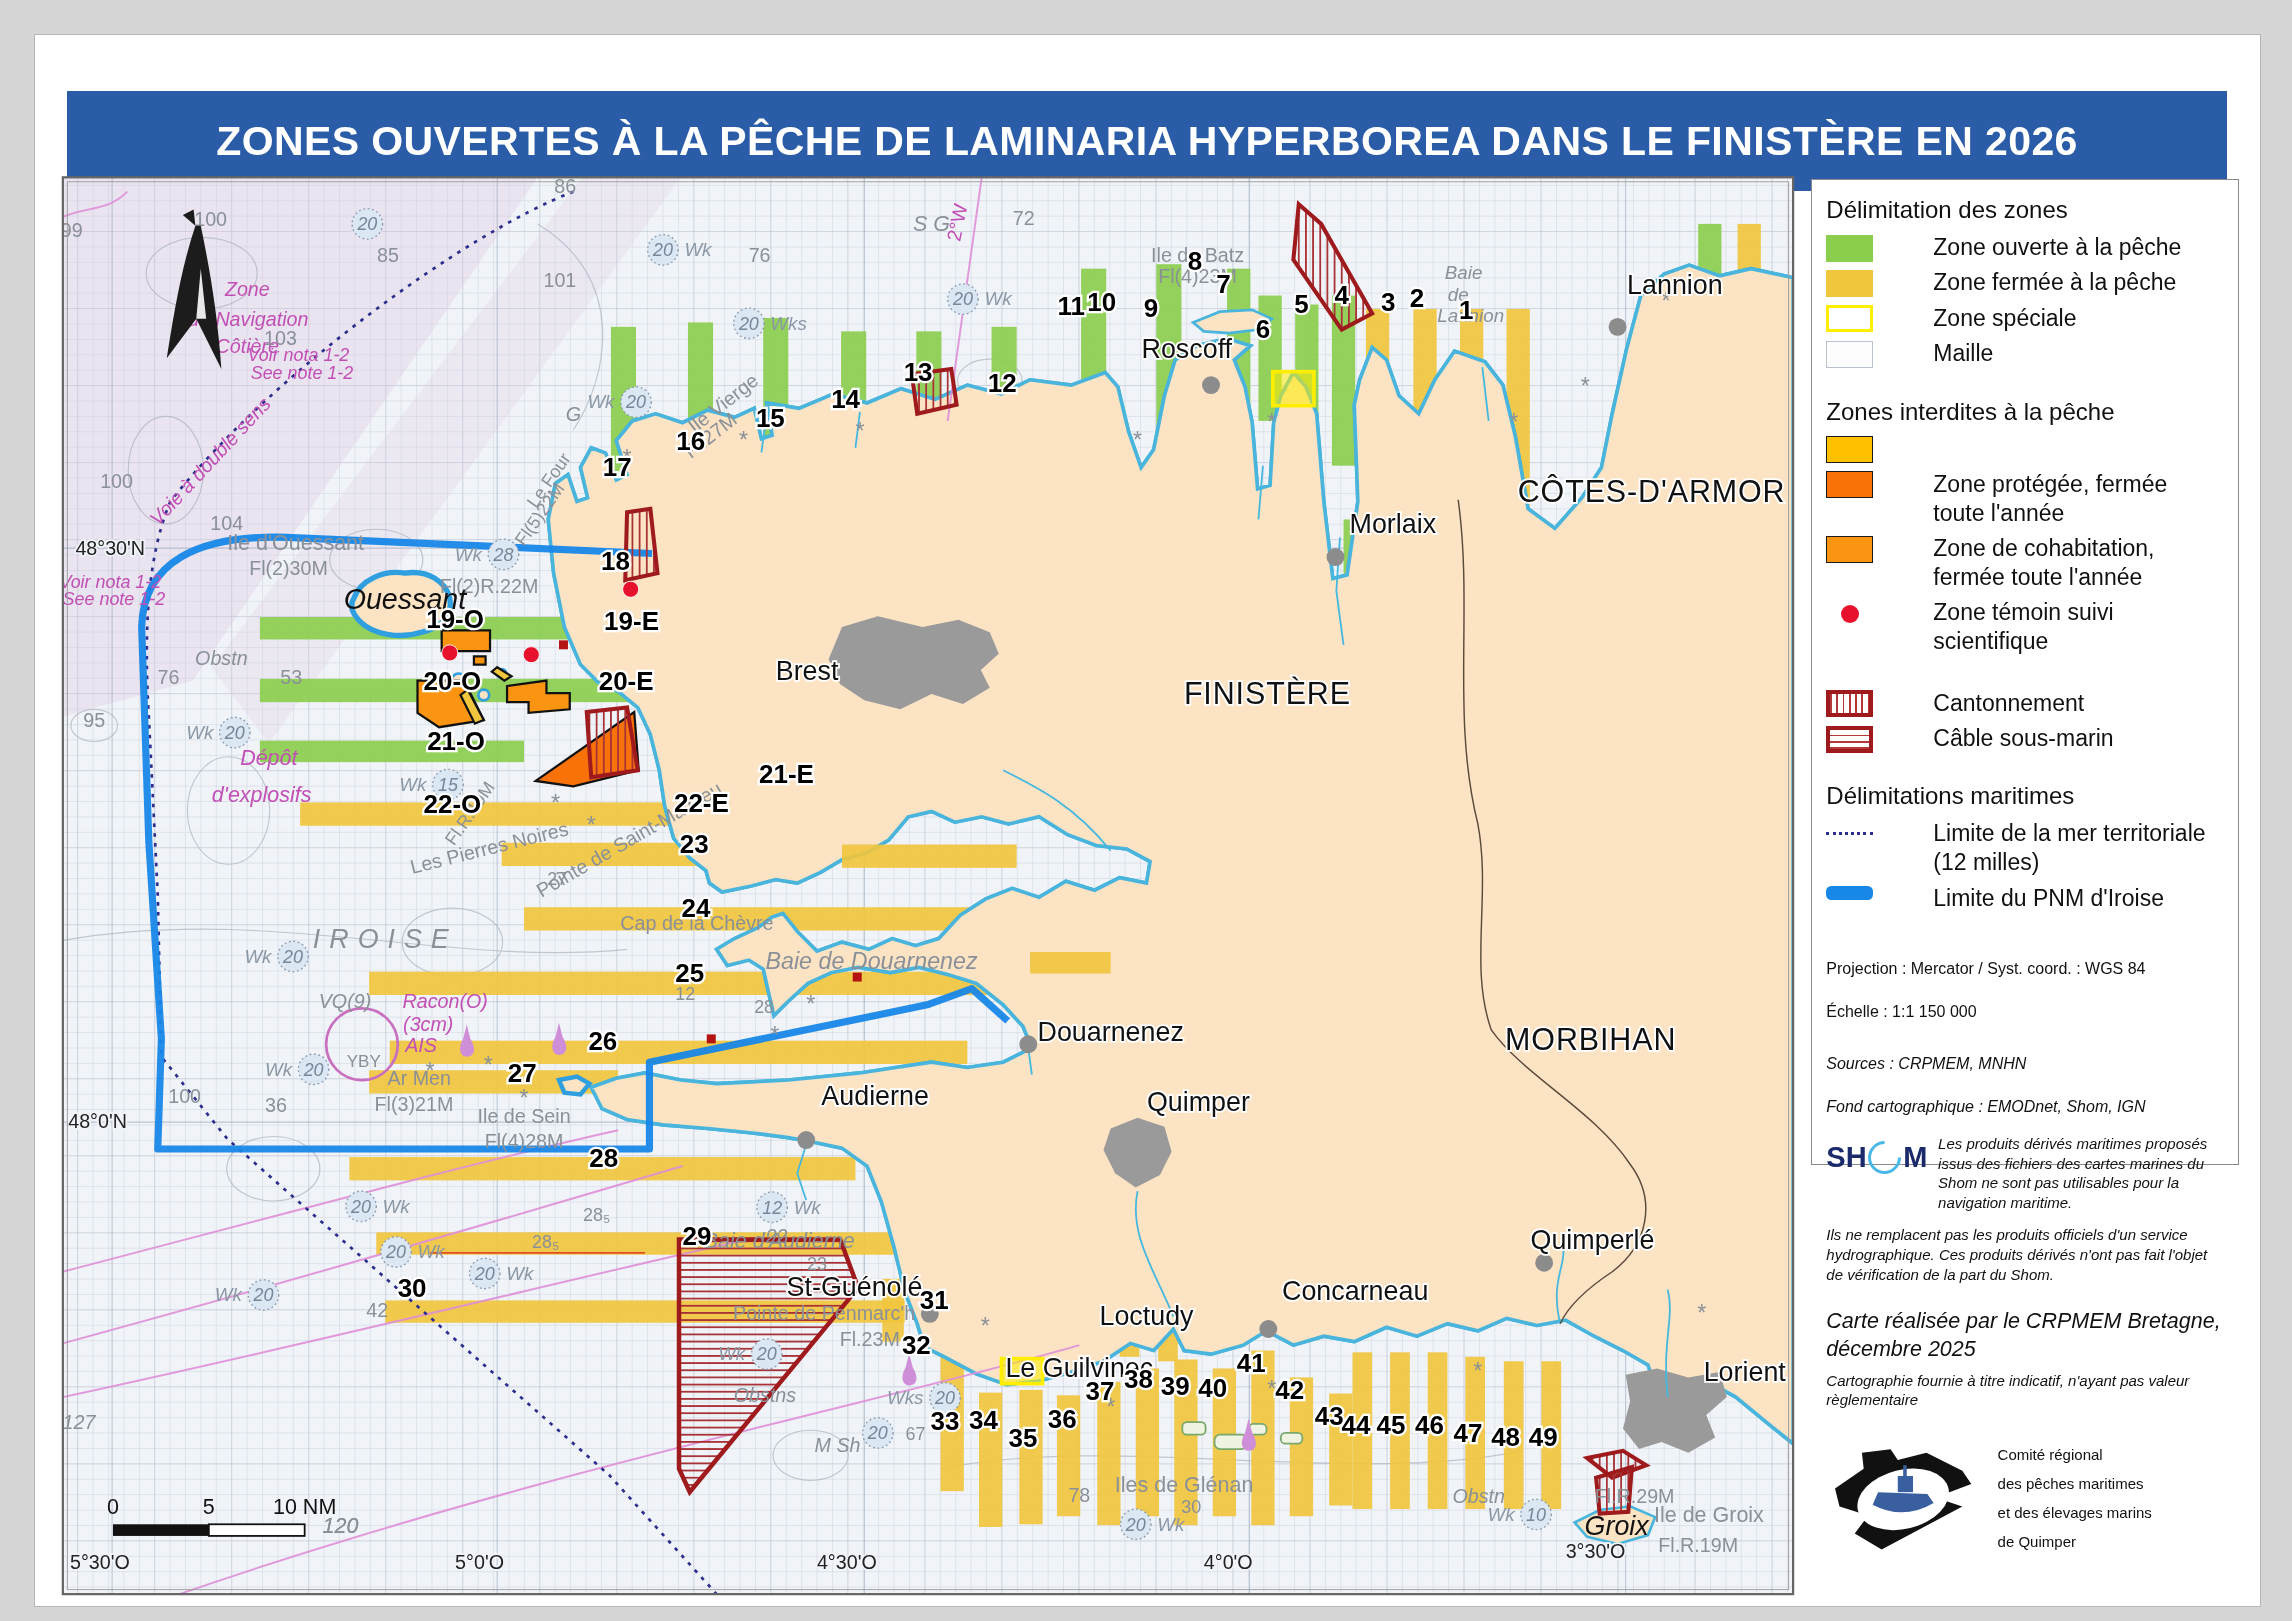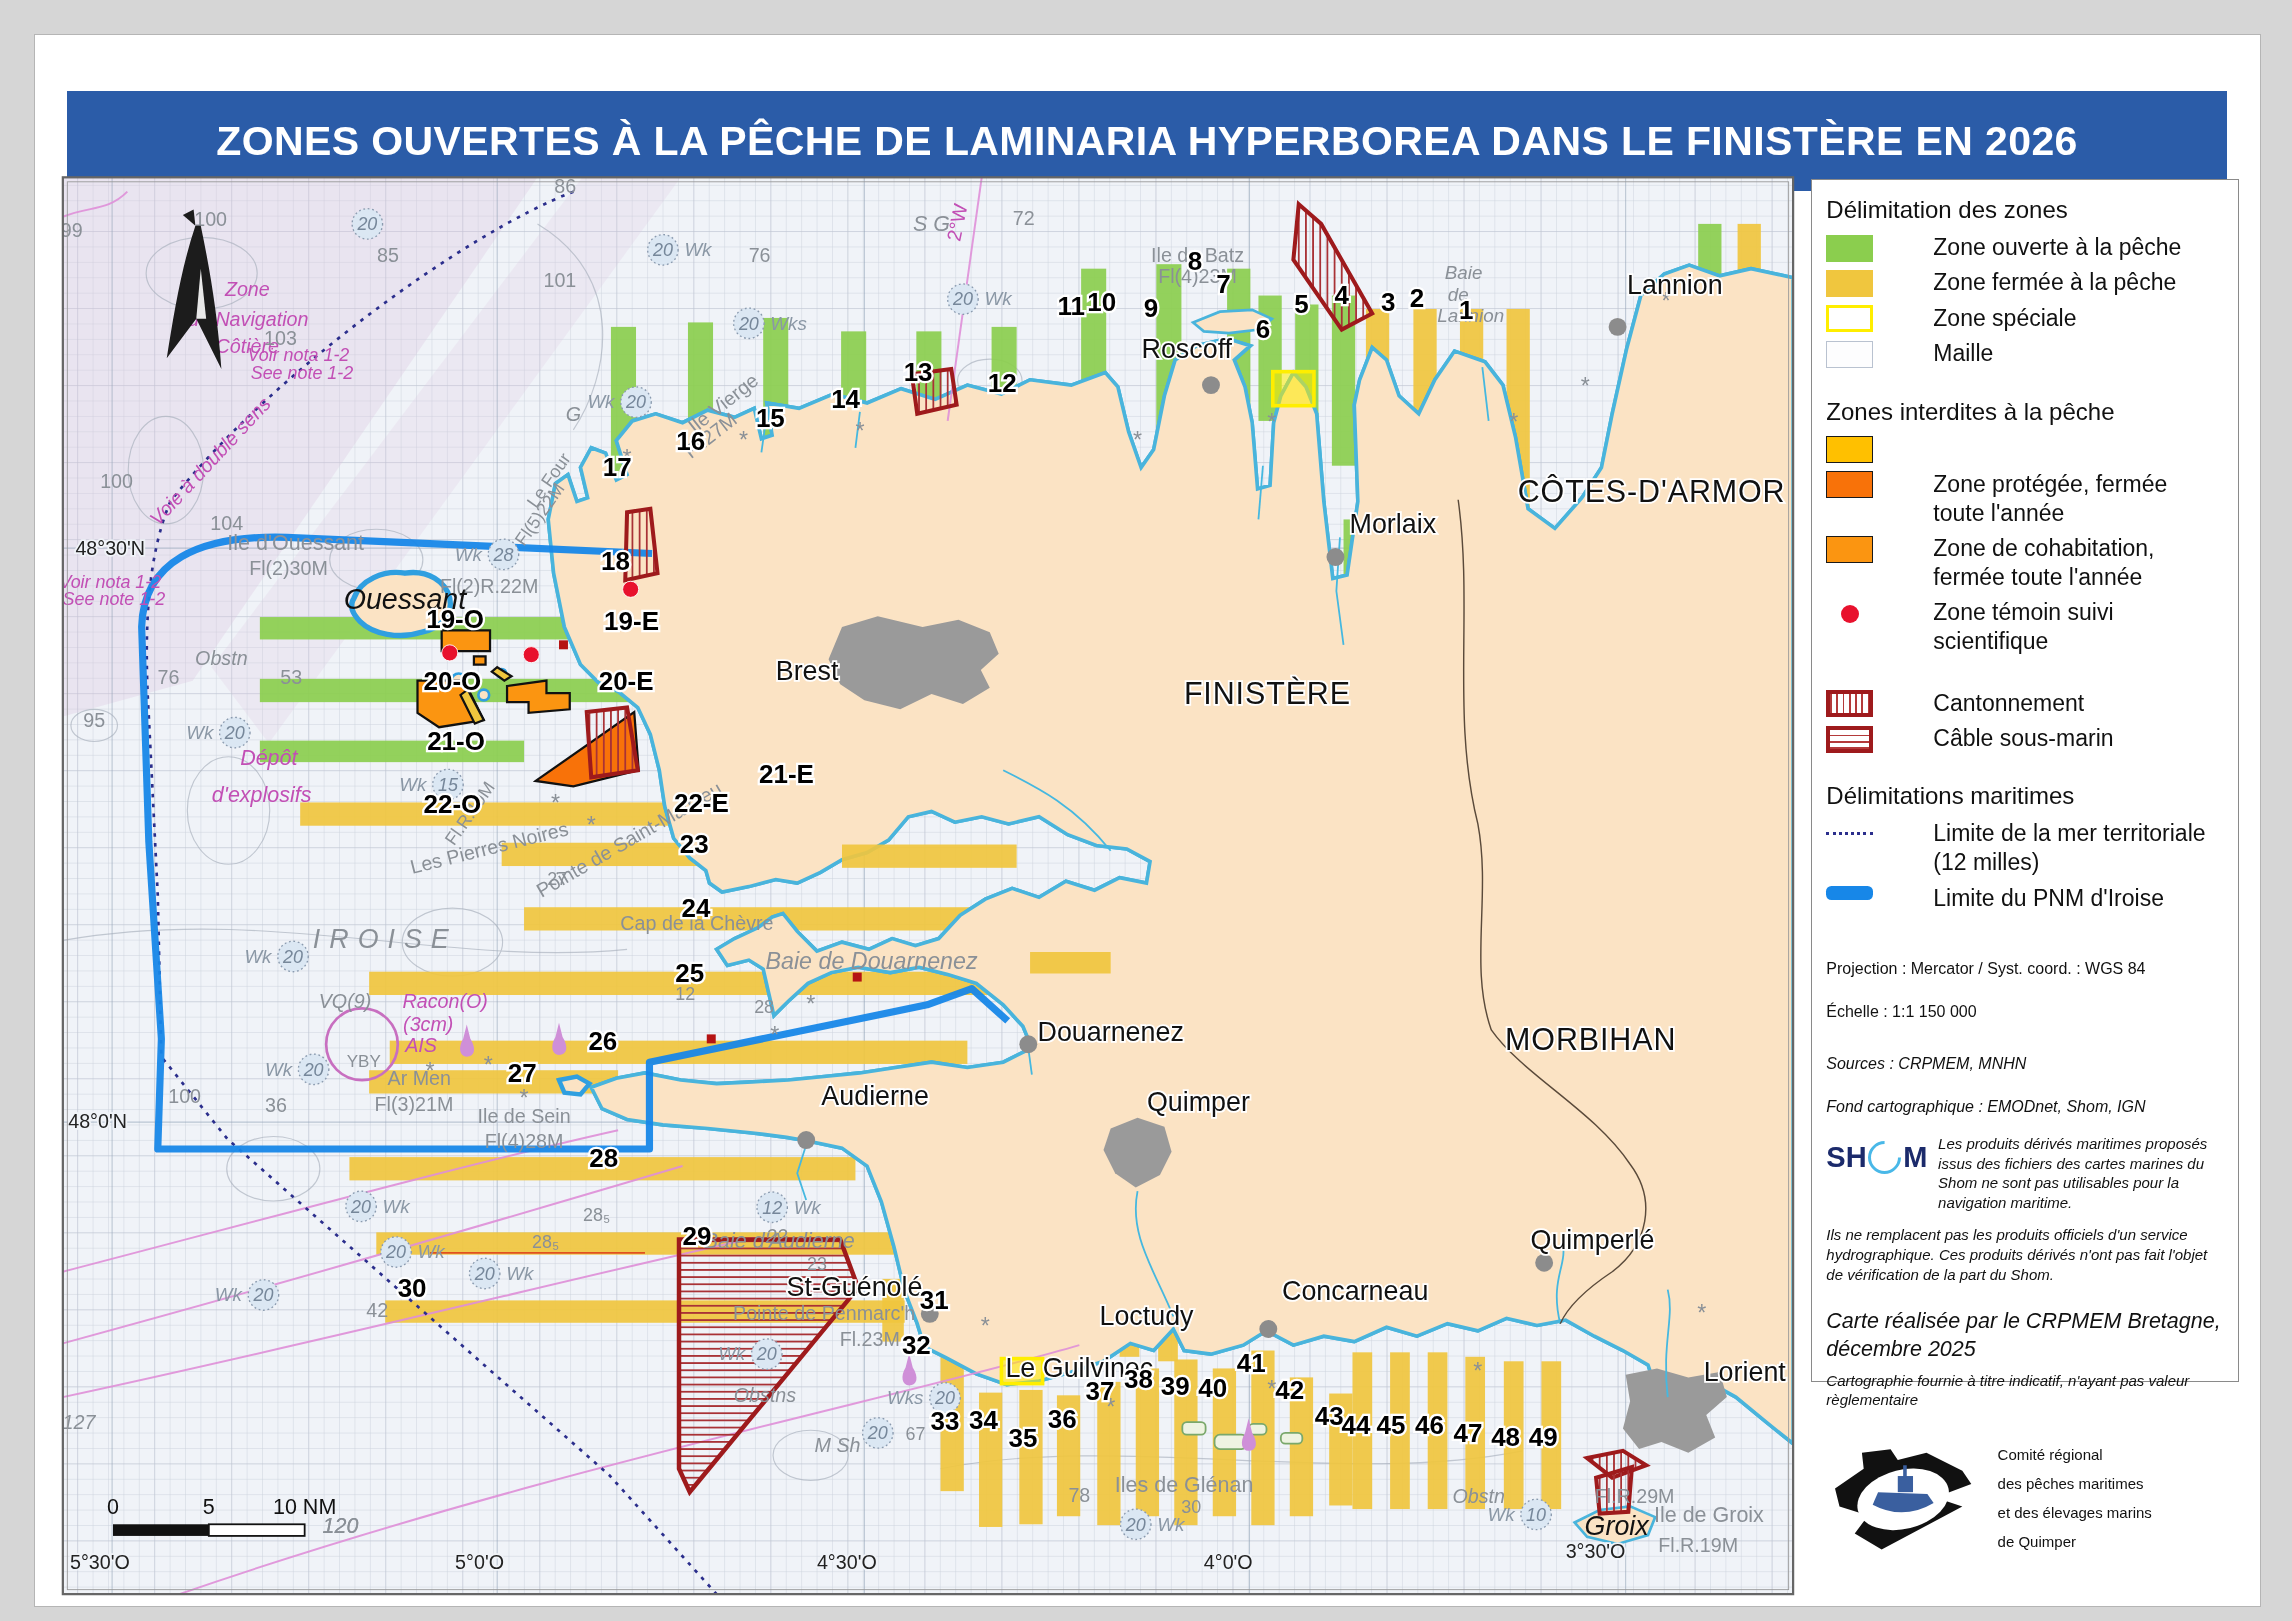--- a/index.html
+++ b/index.html
@@ -2,21 +2,21 @@
 <html style="font-size:14.3px"><head>
 <meta charset="utf-8">
 <style>
   html,body{margin:0;padding:0;background:#d6d6d6;font-family:"Liberation Sans",sans-serif;}
   #page{position:relative;width:2293px;height:1621px;background:#d6d6d6;overflow:hidden;}
   #sheet{position:absolute;left:34px;top:34px;width:2225px;height:1571px;background:#ffffff;border:0.9px solid #b5b5b5;}
   #titlebar{position:absolute;left:67px;top:61px;width:2160px;height:100px;background:#2b5ca8;display:flex;align-items:center;justify-content:center;margin-top:30px;}
   #titlebar h1{color:#fff;font-size:41px;letter-spacing:0.4px;margin:0;font-weight:bold;}
   #mapwrap{position:absolute;left:0;top:0;width:2293px;height:1621px;}
   
-  #legend{position:absolute;left:1811px;top:179px;width:428px;height:1203px;background:#fff;border:1.8px solid #8a8a8a;box-sizing:border-box;padding:12.5px 14.3px 9px 14.3px;font-size:23px;color:#111;}
+  #legend{position:absolute;left:1811px;top:179px;width:428px;height:986px;background:#fff;border:1.8px solid #8a8a8a;box-sizing:border-box;padding:12.5px 14.3px 9px 14.3px;font-size:23px;color:#111;}
   .lg-title{font-size:24px;margin:3.6px 0 9px 0;}
   .lg-row{display:flex;align-items:flex-start;margin:6.3px 0;line-height:29px;gap:44px;}
   .sw{flex:0 0 auto;width:47px;height:27px;margin-right:16px;margin-top:1.8px;box-sizing:border-box;}
   .sw-green{background:#8bce4e;}
   .sw-yellow{background:#f0c63e;}
   .sw-special{background:#fff;border:3.6px solid #ffee00;}
   .sw-maille{background:#fdfdfe;border:0.9px solid #b9c2d0;}
   .sw-kerf{background:#ffc000;border:1.8px solid #1a1a1a;}
   .sw-coh{background:#fb9511;border:1.8px solid #1a1a1a;}
   .sw-prot{background:#f87209;border:1.8px solid #1a1a1a;}

